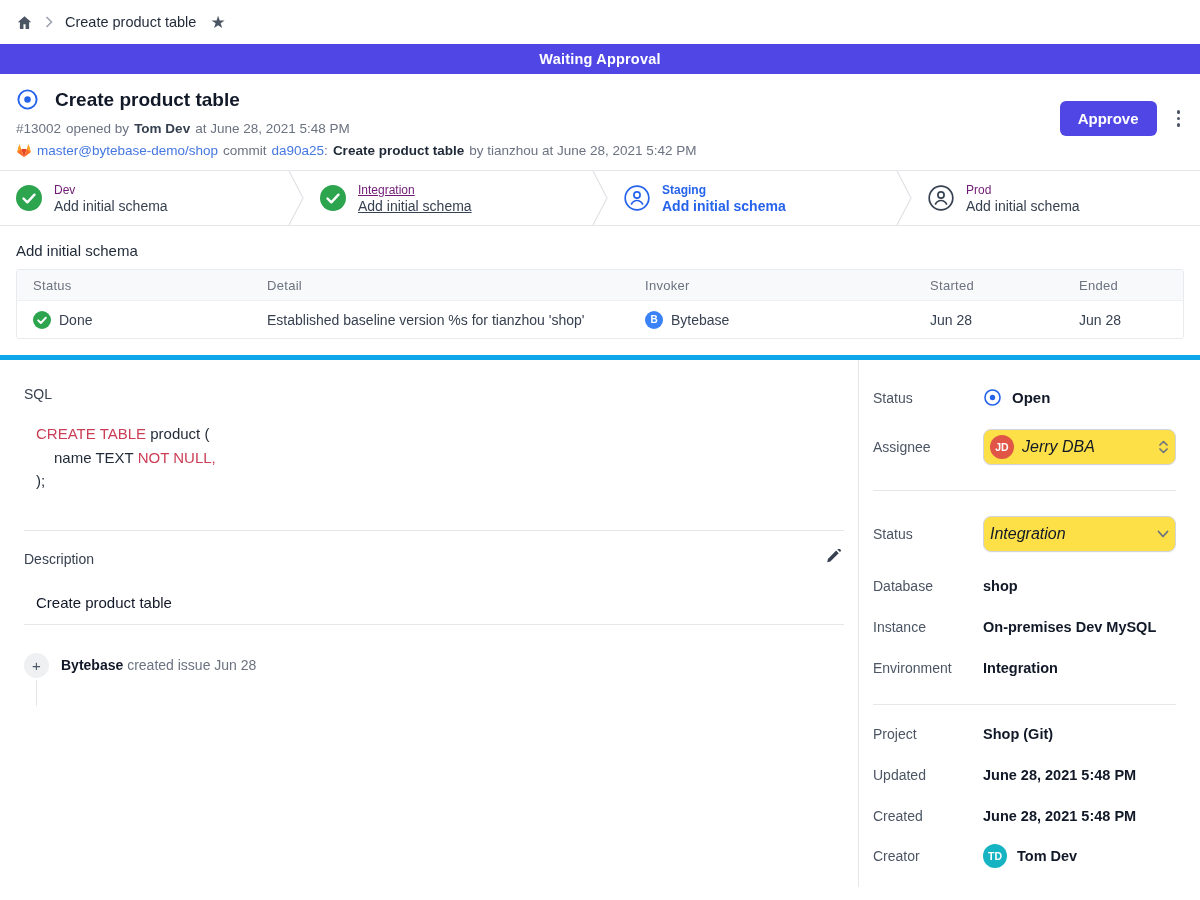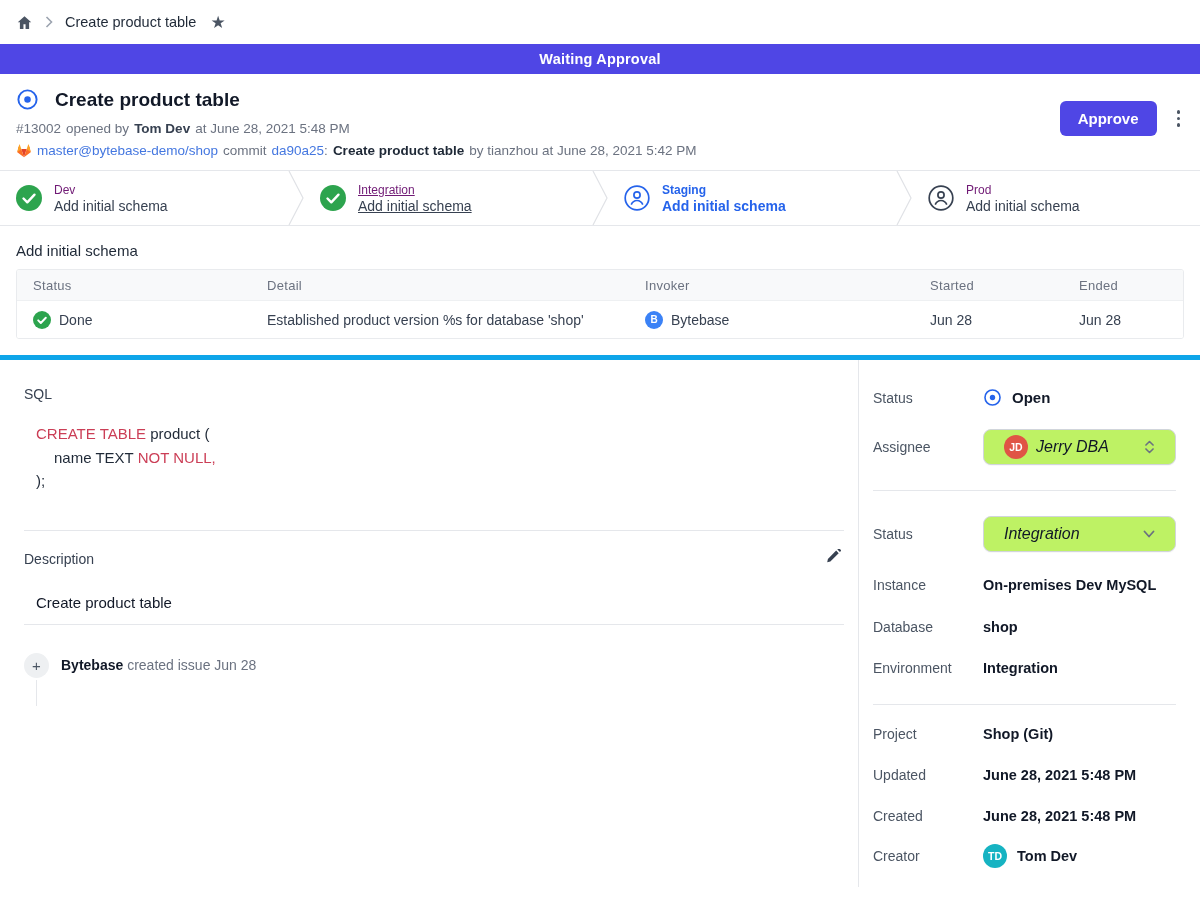--- a/index.html
+++ b/index.html
@@ -77,22 +77,22 @@
   .timeline-text { font-size:14px; color:#6b7280; }
   .timeline-text .actor { color:#111827; font-weight:700; }
   .timeline-line { width:1px; height:26px; background:#e5e7eb; margin-left:12px; margin-top:2px; }
 
   
   .side-row { display:flex; align-items:center; }
   .side-row .lbl { width:110px; font-size:14px; color:#4b5563; flex-shrink:0; }
   .side-row .val { font-size:14.5px; color:#111827; font-weight:600; }
   .status-row .val { font-weight:600; font-size:15px; }
   .status-val { display:flex; align-items:center; gap:10px; }
-  .select-box { flex:1; height:36px; border:1px solid #d1d5db; border-radius:8px; background:#bef264;
-    display:flex; align-items:center; gap:8px; padding:0 20px; cursor:pointer;
+  .select-box { flex:1; height:36px; border:1px solid #d1d5db; border-radius:8px; background:#fde047;
+    display:flex; align-items:center; gap:8px; padding:0 6px; cursor:pointer;
     box-shadow:0 1px 1px rgba(0,0,0,.03); }
   .select-box .val { font-size:16px; font-weight:400; color:#111827; flex:1;font-style:italic; }
   .avatar { width:24px; height:24px; border-radius:50%; color:#fff; font-size:10.5px; font-weight:700;
     display:flex; align-items:center; justify-content:center; flex-shrink:0; }
   .avatar.red { background:var(--avatar_red,#e05545); }
   .avatar.teal { background:var(--avatar_teal,#16b3c2); }
   .mini-avatar { width:18px; height:18px; border-radius:50%; background:var(--avatar_blue,#3b82f6);
     color:#fff; font-size:10px; font-weight:700; display:flex; align-items:center; justify-content:center; }
   .mt22 { margin-top:22px; } .mt25 { margin-top:25px; } .mt26 { margin-top:26px; }
   .mt28 { margin-top:28px; } .mt21 { margin-top:21px; } .mt20 { margin-top:20px; }
@@ -244,21 +244,21 @@
       <div>
         <span style="display:flex;">
           <svg width="18" height="18" viewBox="0 0 26 26">
               <circle cx="13" cy="13" r="13" fill="#2da44e"></circle>
               <path d="M7.5 13.5l3.8 3.8 7.2-7.6" stroke="#fff" stroke-width="2.8" fill="none" stroke-linecap="round" stroke-linejoin="round"></path>
             </svg>
         </span>
         <span>Done</span>
       </div>
       <div>
-          <span>Established product version %s for database 'shop'</span>
+          <span>Established baseline version %s for tianzhou 'shop'</span>
         </div>
       <div>
         <span class="mini-avatar">B</span>
         <span>Bytebase</span>
       </div>
       <div>
           <span>Jun 28</span>
         </div>
       <div>
           <span>Jun 28</span>
@@ -331,27 +331,27 @@
       <div class="select-box">
         <span class="val">Integration</span>
         <span style="display:flex;">
           <svg width="12" height="8" viewBox="0 0 12 8" fill="none" stroke="#6b7280" stroke-width="1.8" stroke-linecap="round" stroke-linejoin="round">
               <path d="M1.5 1.5L6 6.5l4.5-5"></path>
             </svg>
         </span>
       </div>
     </div>
 
-    <div class="side-row mt25">
-      <span class="lbl">Instance</span>
-      <span class="val">On-premises Dev MySQL</span>
-    </div>
     <div class="side-row mt26">
       <span class="lbl">Database</span>
       <span class="val">shop</span>
+    </div>
+    <div class="side-row mt25">
+      <span class="lbl">Instance</span>
+      <span class="val">On-premises Dev MySQL</span>
     </div>
     <div class="side-row mt25">
       <span class="lbl">Environment</span>
       <span class="val">Integration</span>
     </div>
 
     <div class="divider mt28"></div>
 
     <div class="side-row mt21">
       <span class="lbl">Project</span>

